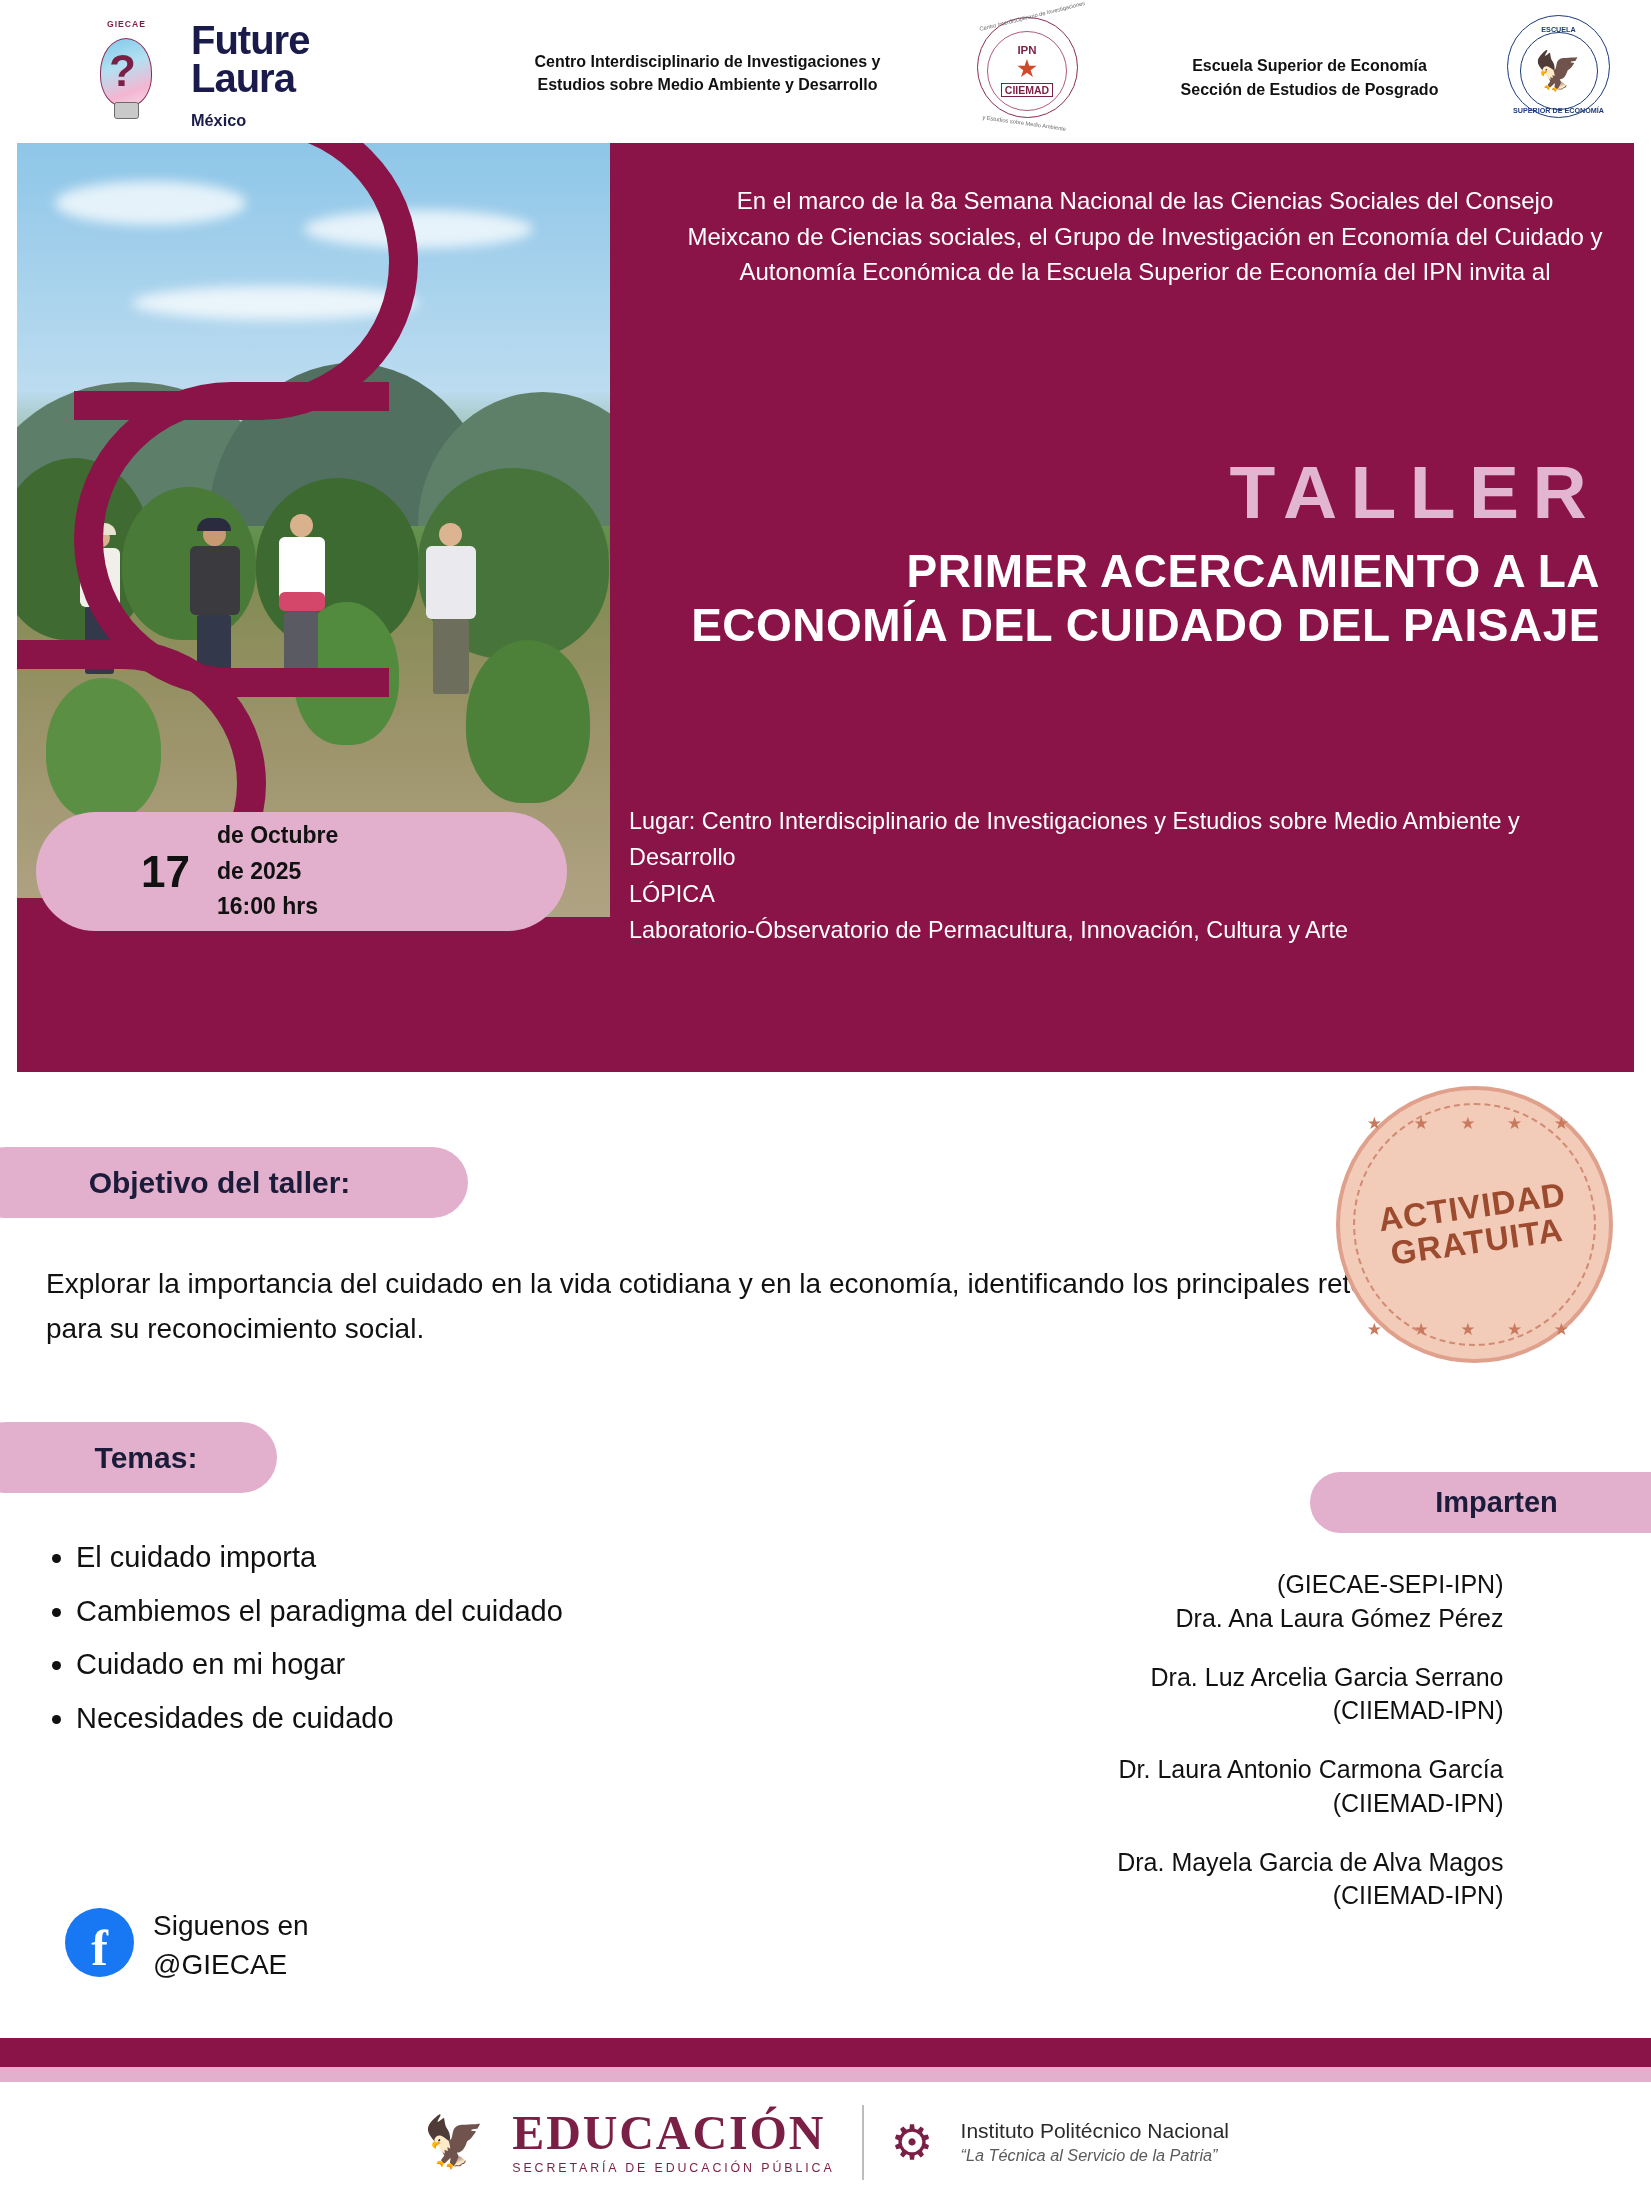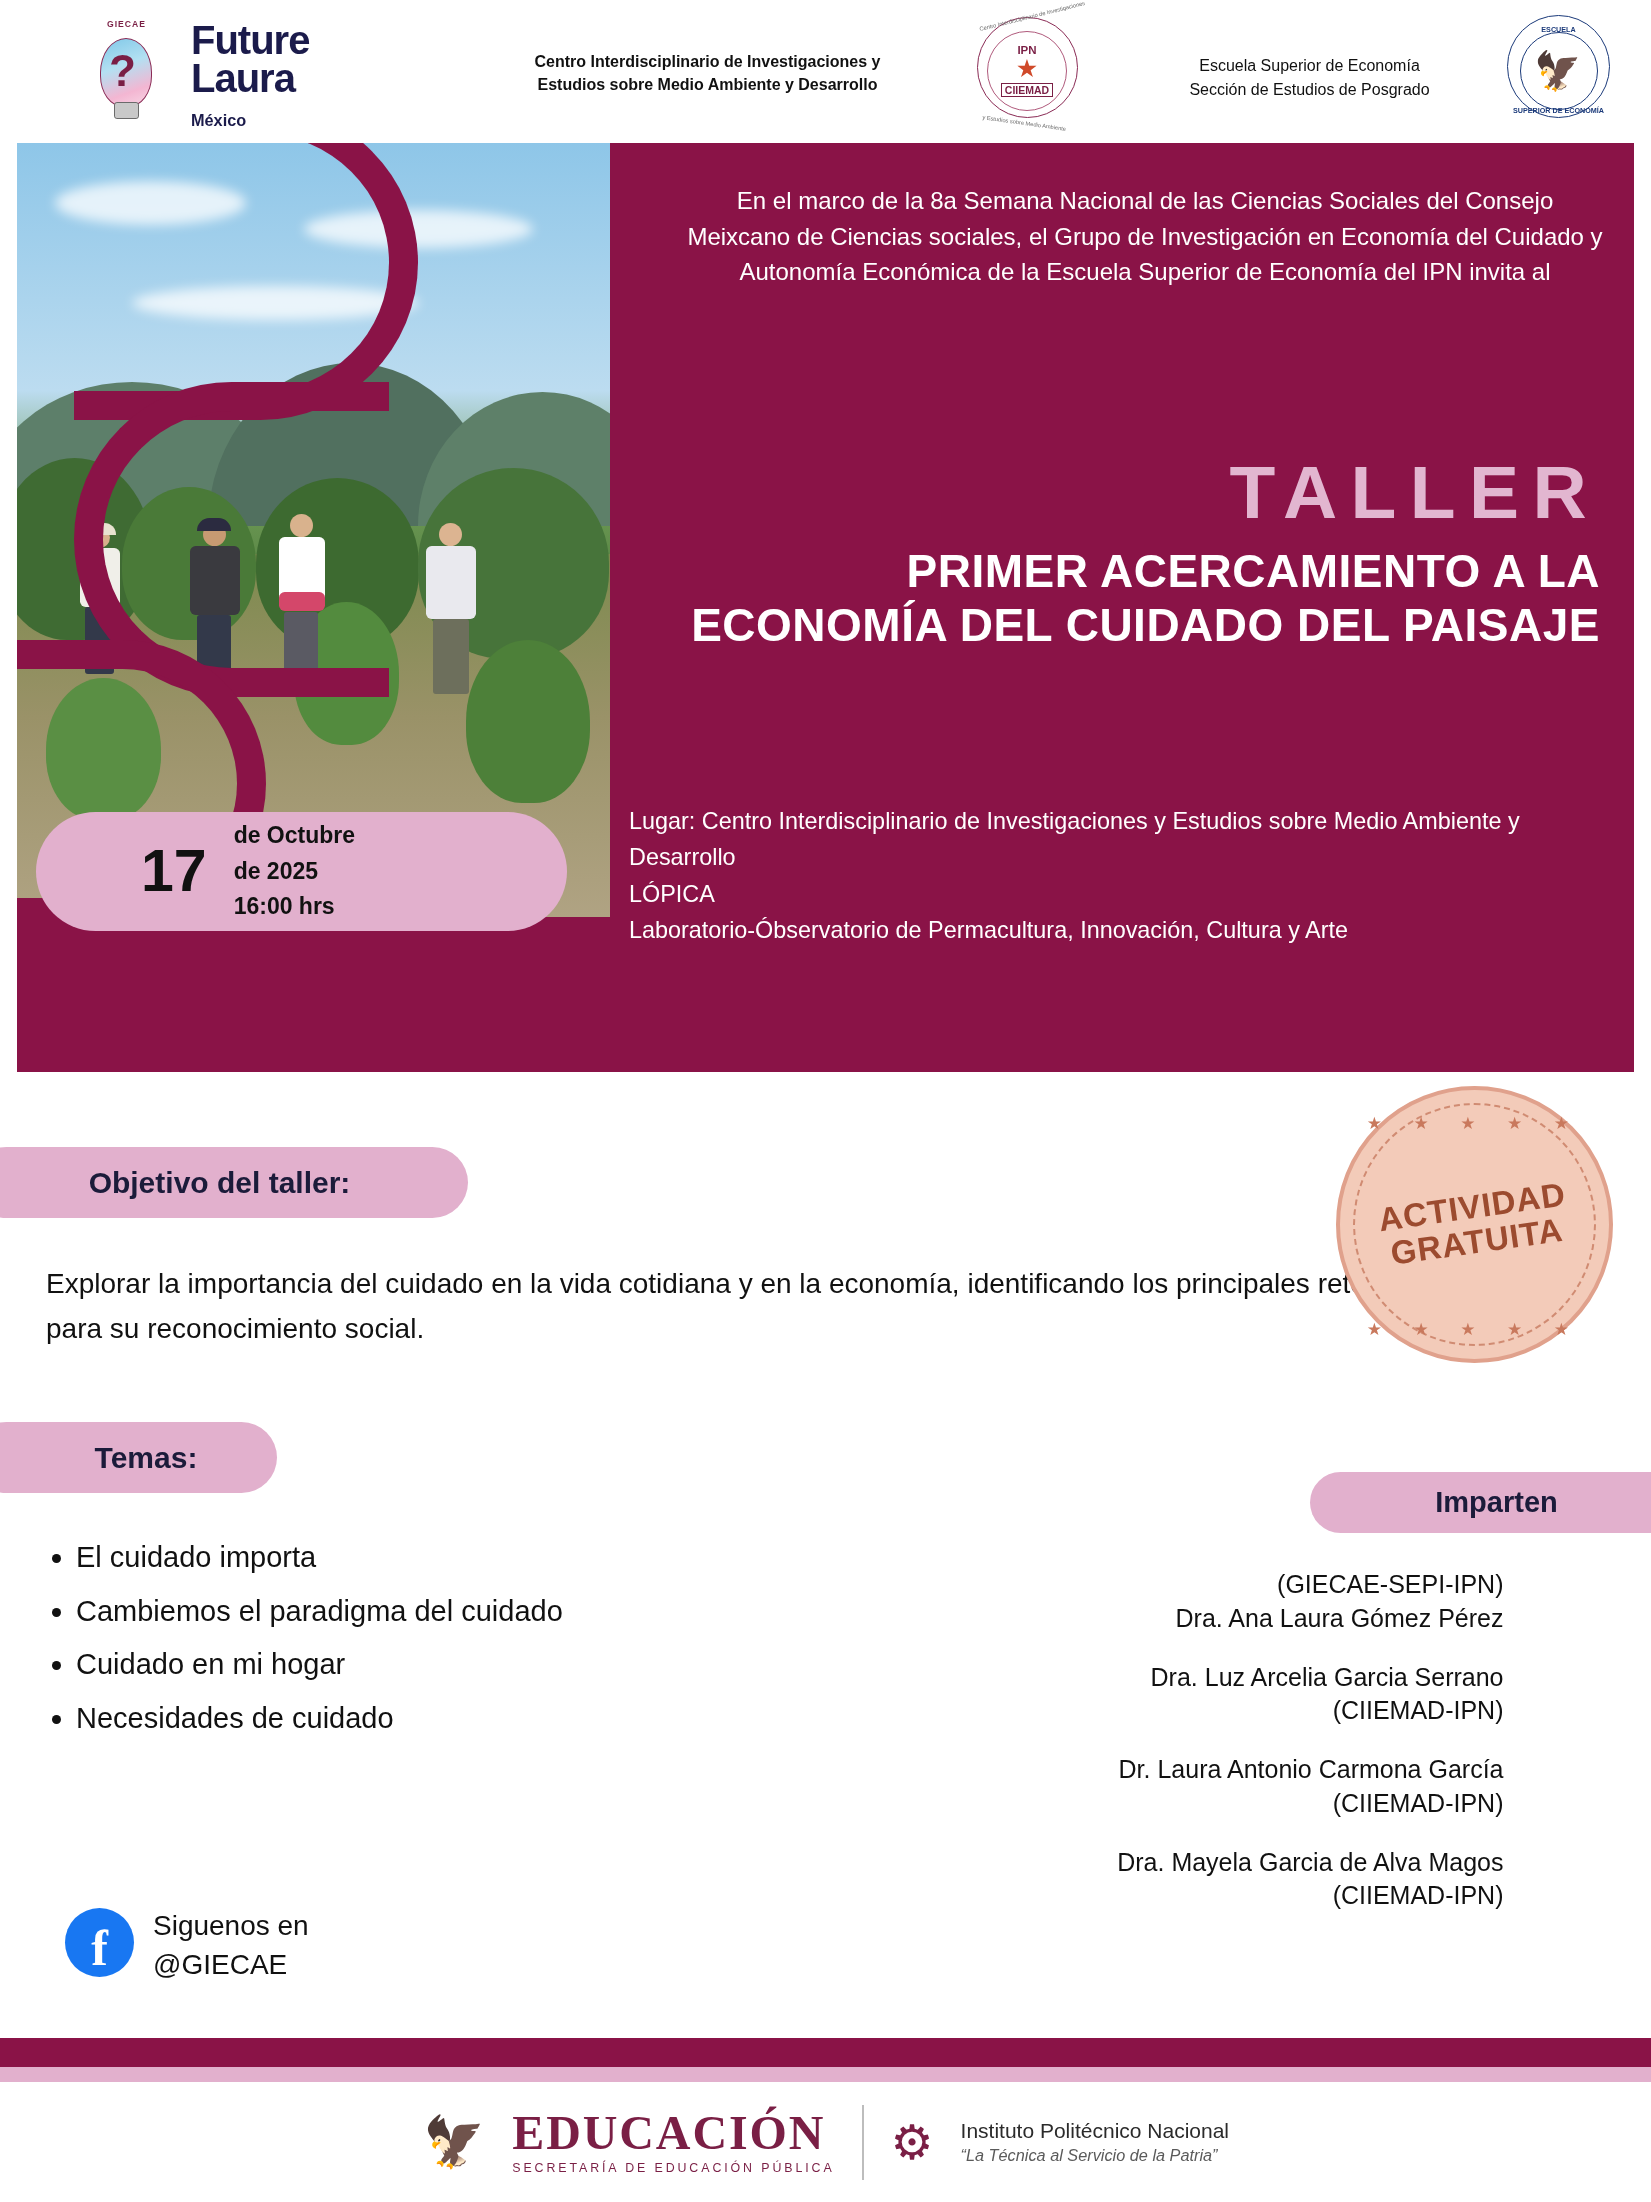--- a/index.html
+++ b/index.html
@@ -66,21 +66,21 @@
     font-size:10.5px; font-weight:bold; color:#7a1f45;
     border:1px solid #7a1f45; padding:0 2.9px; margin-top:1.9px;
   }
   .ipn-ring-text {
     position:absolute; left:0; top:0; width:124px; height:122px;
     font-size:5.7px; color:#6b6b6b;
   }
   .ipn-ring-text span { position:absolute; white-space:nowrap; }
   .ese-text {
     position:absolute; left: 1128px; top: 54px; width: 363px; text-align:center;
-    font-size: 16px; font-weight: normal; color:#111; line-height:1.5;
+    font-size: 16px; font-weight: bold; color:#111; line-height:1.5;
   }
   .logo-ese {
     position:absolute; left: 1501px; top: 11.5px; width: 115px; height: 119px;
   }
   .ese-circle {
     position:absolute; left:5.7px; top:3.8px; width:103px; height:103px; border-radius:50%;
     border:1.9px solid #1b3a7a; background:#fff;
   }
   .ese-inner {
     position:absolute; left:50%; top:50%; transform:translate(-50%,-50%);
@@ -151,21 +151,21 @@
     position:absolute; right: 34px; top: 401px; width: 956px;
     text-align:right; color:#ffffff; font-size: 46px; font-weight: bold;
     line-height: 1.18; letter-spacing: 0.5px;
   }
   .date-pill {
     position:absolute; left: 19px; top: 669px; width: 531px; height: 119px;
     background: #e2b0cd; border-radius: 67px;
     display:flex; align-items:center;
   }
   .date-day {
-    font-size: 59px; font-weight: bold; color:#111; margin-left: 105px; line-height:1;
+    font-size: 44px; font-weight: bold; color:#111; margin-left: 105px; line-height:1;
   }
   .date-lines {
     margin-left: 27px; color:#111; font-size: 23px; font-weight: bold; line-height:1.55;
   }
   .hero-place {
     position:absolute; left: 612px; top: 660px; width: 975px;
     color:#ffffff; font-size: 23.4px; line-height: 1.55;
   }
 
   

